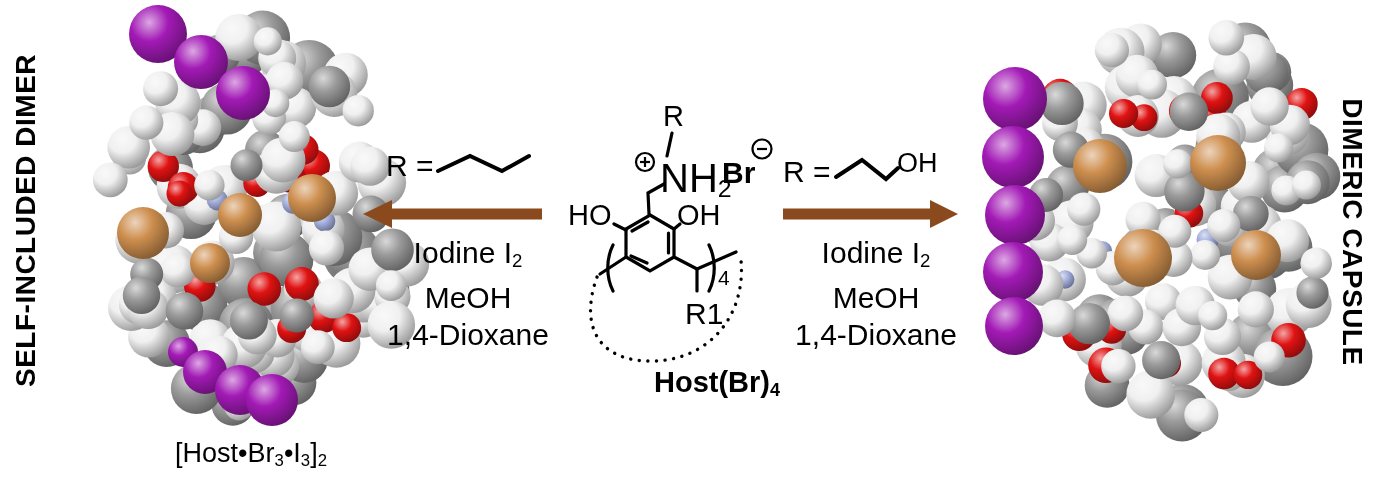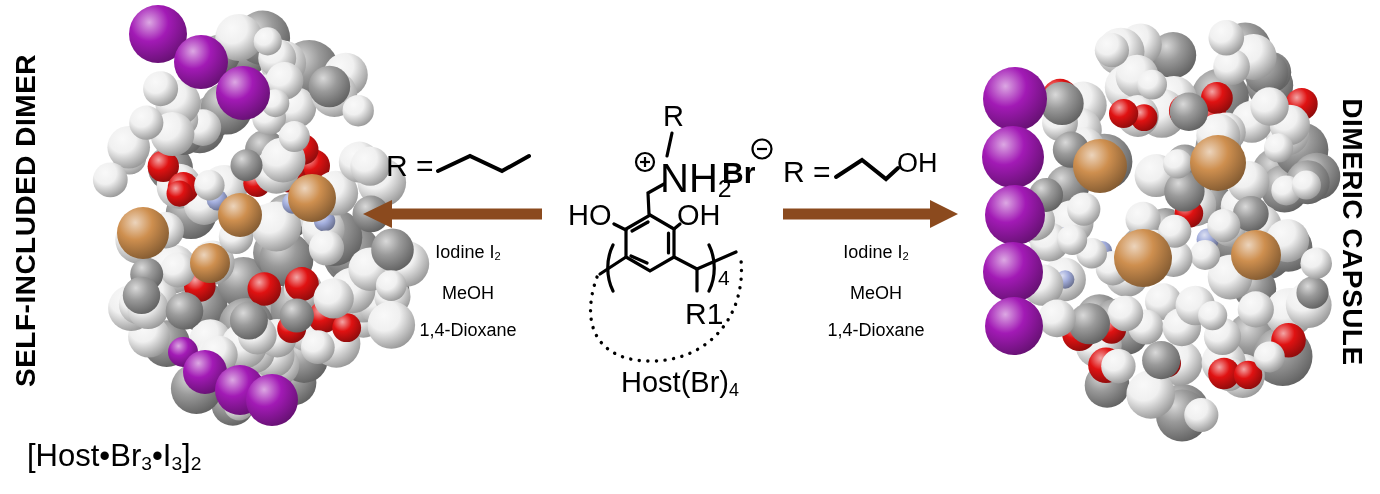--- a/index.html
+++ b/index.html
@@ -3,22 +3,22 @@
 <meta charset="utf-8">
 <style>
   html,body{margin:0;padding:0;background:#fff;}
   .stage{position:relative;width:1380px;height:494px;background:#ffffff;overflow:hidden;
          font-family:"Liberation Sans","DejaVu Sans",sans-serif;color:#000;}
   .abs{position:absolute;white-space:nowrap;}
   .sub{font-size:0.62em;vertical-align:-0.22em;}
   .vlabel{font-weight:bold;font-size:28px;letter-spacing:0.5px;text-align:center;}
   .vl-left{left:-139px;top:206px;width:330px;transform:rotate(-90deg);transform-origin:center;}
   .vl-right{left:1212px;top:216px;width:280px;transform:rotate(90deg);transform-origin:center;}
-  .caption{font-size:31px;text-align:left;width:300px;}
-  .cond{font-size:18px;text-align:center;width:220px;line-height:37px;}
+  .caption{font-size:27px;text-align:right;width:300px;}
+  .cond{font-size:30px;text-align:center;width:220px;line-height:37px;}
   .req{font-size:30px;}
   .chem{font-size:29px;}
   #art{position:absolute;left:0;top:0;pointer-events:none;}
 </style>
 </head>
 <body>
 
 <div class="stage">
 
   <svg id="art" width="1380" height="494" viewBox="0 0 1380 494">
@@ -410,15 +410,15 @@
     <div><span>1,4-Dioxane</span></div>
   </div>
 
   <div class="abs chem" style="left:663px;top:100px;">R</div>
   <div class="abs" style="left:660px;top:156px;font-size:40px;"><span>NH</span><span class="sub">2</span></div>
   <div class="abs" style="left:722px;top:156px;font-size:30px;font-weight:bold;">Br</div>
   <div class="abs chem" style="left:568px;top:199px;">HO</div>
   <div class="abs chem" style="left:677px;top:199px;">OH</div>
   <div class="abs" style="left:718px;top:266px;font-size:21px;">4</div>
   <div class="abs" style="left:685px;top:297px;font-size:30px;">R1</div>
-  <div class="abs chem" style="left:580px;top:366px;width:200px;text-align:center;"><span>Host(Br)</span><span class="sub">4</span></div>
+  <div class="abs chem" style="left:580px;top:366px;width:200px;text-align:right;font-weight:bold;"><span>Host(Br)</span><span class="sub">4</span></div>
 
 </div>
 
 </body></html>

